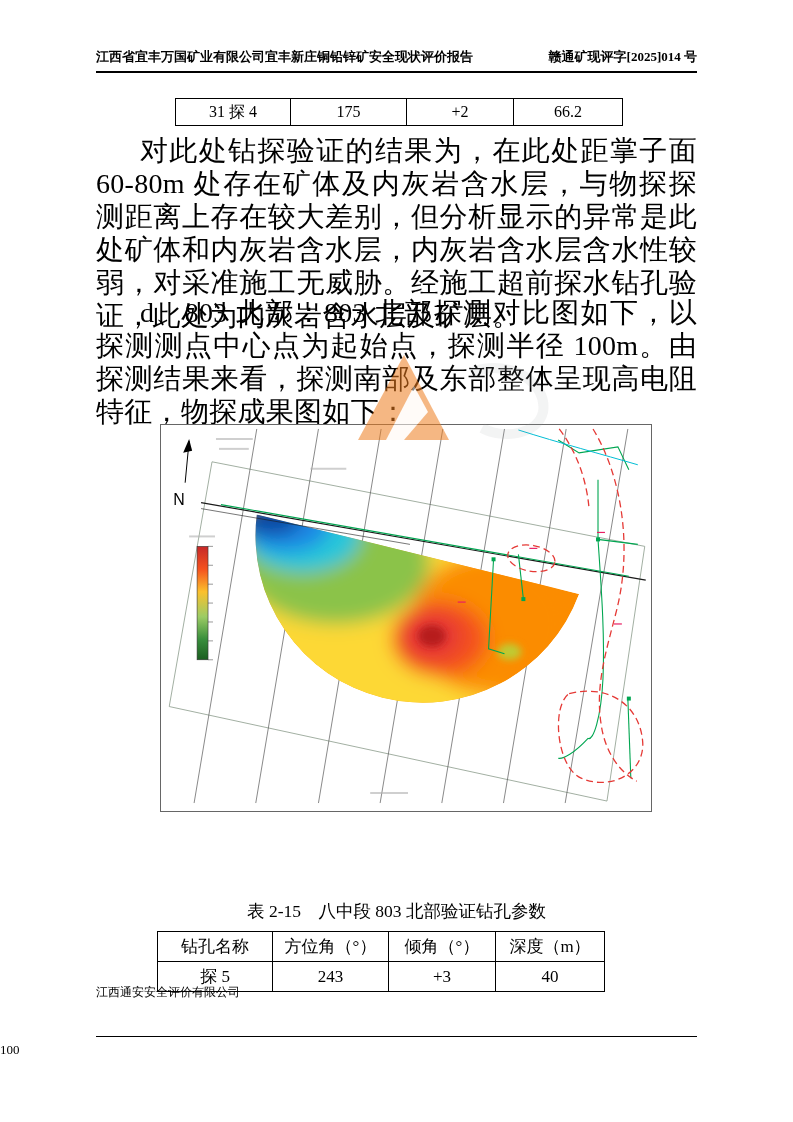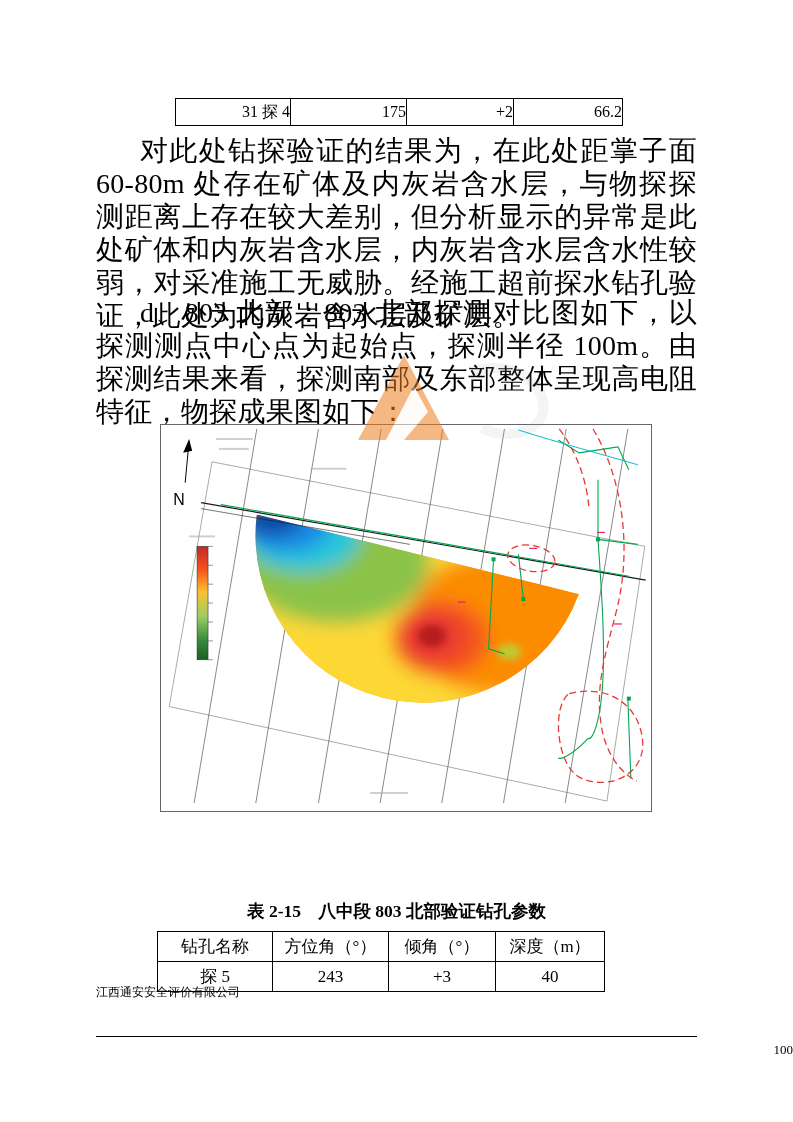--- a/index.html
+++ b/index.html
@@ -7,54 +7,58 @@
   body { font-family:"Liberation Serif","DejaVu Serif",serif; color:#000; }
   .page { position:relative; width:793px; height:1122px; background:#fff; margin:0 auto; overflow:hidden; }
 
   .header { position:absolute; top:48px; left:96px; width:601px;
             display:flex; justify-content:space-between; align-items:flex-end;
             font-weight:bold; font-size:13px; padding-bottom:5px;
             border-bottom:2px solid #000; }
 
   .top-table { position:absolute; top:98px; left:175px; border-collapse:collapse;
                font-size:16px; table-layout:fixed; }
-  .top-table td { border:1.5px solid #000; height:27px; text-align:right; vertical-align:middle; }
+  .top-table td { border:1.5px solid #000; height:27px; text-align:center; vertical-align:middle; }
   .cw0{width:115px}.cw1{width:116px}.cw2{width:107px}.cw3{width:109px}
 
   .para { position:absolute; left:96px; width:601px; font-size:28px;
           line-height:33px; text-align:justify; text-indent:44px; letter-spacing:.3px; }
   .p1{top:134px} .p2{top:296px} .p3{top:820px}
 
   .map-figure { position:absolute; top:424px; left:160px; width:492px; height:388px;
                 background:#fff; border:1px solid #666; }
   .map-figure svg { display:block; width:100%; height:100%; }
   svg text { font-family:"Liberation Sans","DejaVu Sans",sans-serif; }
 
   .table-title { position:absolute; top:899px; left:96px; width:601px;
-                 text-align:center; font-weight:bold; font-size:17.5px; }
+                 text-align:center; font-weight:normal; font-size:17.5px; }
 
   .drill-table { position:absolute; top:931px; left:157px; border-collapse:collapse;
                  font-size:17px; table-layout:fixed; }
   .drill-table th, .drill-table td { border:1.5px solid #000; height:30px;
                  text-align:center; vertical-align:middle; font-weight:normal; }
 
   .footer-rule { position:absolute; top:1036px; left:96px; width:601px;
                  border-top:1.5px solid #000; }
   .footer-company { position:absolute; top:984px; left:96px; font-size:12px; }
   .page-number { position:absolute; top:1042px; left:0; width:793px;
-                 text-align:right; font-size:13px; }
+                 text-align:left; font-size:13px; }
 
   .watermark { position:absolute; top:350px; left:352px; width:212px; height:92px;
                opacity:.55; pointer-events:none; }
 </style>
 </head>
 <body>
 
 <div class="page">
 
+  <div class="header">
+    <span>江西省宜丰万国矿业有限公司宜丰新庄铜铅锌矿安全现状评价报告</span>
+    <span>赣通矿现评字[2025]014 号</span>
+  </div>
 
   <table class="top-table">
     <tbody>
       <tr>
         <td class="cw0">31 探 4</td>
         <td class="cw1">175</td>
         <td class="cw2">+2</td>
         <td class="cw3">66.2</td>
       </tr>
     </tbody>

